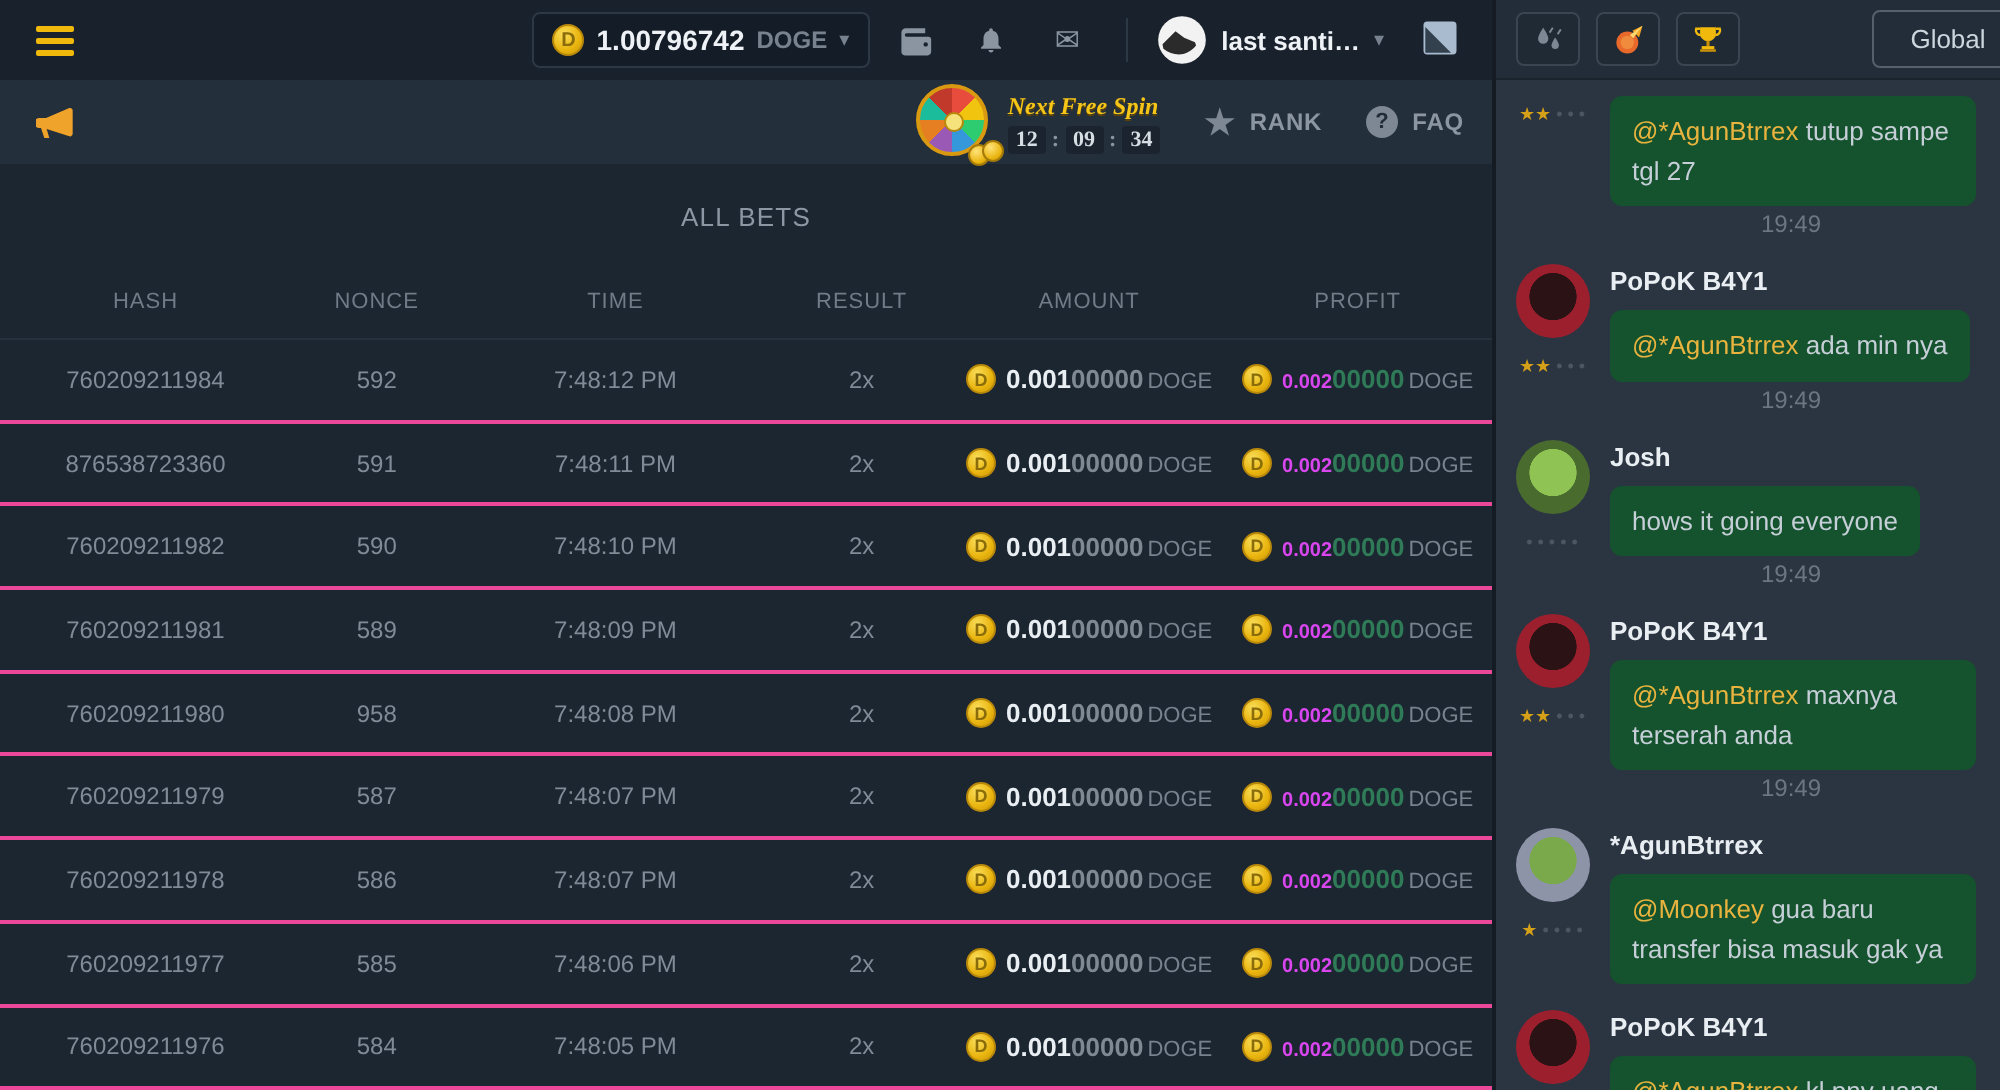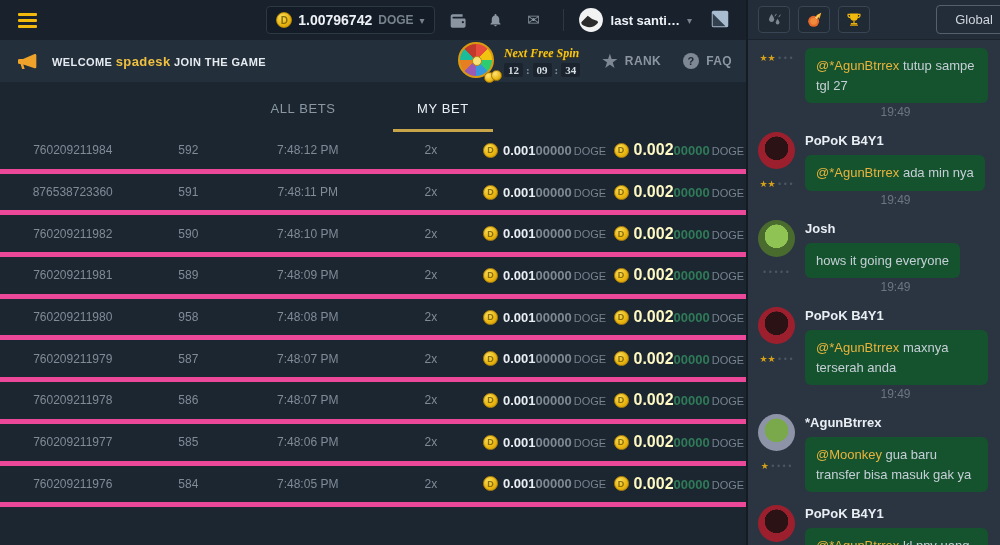--- a/index.html
+++ b/index.html
@@ -47,26 +47,26 @@
   .hdr-link { display:flex; align-items:center; gap:7px; cursor:pointer; color:#8b96a2; font-size:12px; font-weight:bold; letter-spacing:.4px; }
   .rank-star { color:#7d8894; font-size:17px; line-height:1; }
   .faq-q { width:16px; height:16px; border-radius:50%; background:#7d8894; color:#222c38; font-size:11px; font-weight:bold; display:flex; align-items:center; justify-content:center; }
 
   .tabs { height:50px; flex:0 0 50px; display:flex; justify-content:center; align-items:flex-end; gap:40px; }
   .tab { padding:14px 14px 13px; font-size:13px; color:#8b97a3; letter-spacing:.6px; cursor:pointer; min-width:100px; text-align:center; border-bottom:3px solid transparent; }
   .tab.active { color:#e9eef3; border-bottom-color:#c9a54a; }
 
   .thead { display:grid; grid-template-columns:19.5% 11.5% 20.5% 12.5% 18% 18%; height:38px; align-items:center; text-align:center; color:#6f7b87; font-size:11px; letter-spacing:.5px; border-bottom:1px solid #26313e; flex:0 0 38px; }
   .tbody { flex:1; overflow:hidden; }
-  .trow { display:grid; grid-template-columns:19.5% 11.5% 20.5% 12.5% 18% 18%; height:41.7px; align-items:center; text-align:center; color:#7f8b97; font-size:12px; border-bottom:5px solid #ec4899; }
+  .trow { display:grid; grid-template-columns:19.5% 11.5% 20.5% 12.5% 18% 18%; height:41.7px; align-items:center; text-align:center; color:#7f8b97; font-size:12px; border-bottom:2px solid #ec4899; }
   .money { display:flex; justify-content:center; align-items:center; gap:5px; }
   .coin-sm { width:15px; height:15px; border-radius:50%; background:radial-gradient(circle at 35% 30%, #f9dd58, #e9b40e 60%, #c7950a); border:1px solid #b8880a; color:#8a6d0a; font-size:9px; font-weight:bold; display:flex; align-items:center; justify-content:center; flex:0 0 15px; }
   .amt-main { color:#e9eef3; font-weight:bold; font-size:13px; }
   .amt-sub { color:#7e8994; font-weight:bold; font-size:13px; }
-  .pft-main { color:#fef9c3; font-weight:bold; font-size:16px; }
+  .pft-main { color:#d946ef; font-weight:bold; font-size:10px; }
   .pft-sub { color:#2f7a57; font-weight:bold; font-size:13px; }
   .cur { color:#76828e; font-size:11px; margin-left:2px; }
 
   
   .chat { flex:1; background:#2b3542; border-left:2px solid #141b23; display:flex; flex-direction:column; overflow:hidden; }
   .chat-header { height:40px; flex:0 0 40px; background:#232d39; display:flex; align-items:center; gap:8px; padding:0 0 0 10px; border-bottom:1px solid #1b232d; }
   .chat-icon-btn { width:32px; height:27px; border:1px solid #3a4553; border-radius:4px; background:#202a35; display:flex; align-items:center; justify-content:center; cursor:pointer; }
   .global-btn { margin-left:auto; margin-right:-12px; min-width:76px; height:29px; border:1px solid #55606d; border-radius:4px; background:transparent; color:#cdd5dd; font-size:13px; display:flex; align-items:center; justify-content:center; cursor:pointer; padding:0 14px; }
 
   .chat-messages { flex:1; overflow:hidden; padding:8px 8px 0 8px; display:flex; flex-direction:column; gap:13px; }
@@ -131,25 +131,20 @@
             </svg>
         </button>
       </div>
     </header>
 
     <div class="welcome-bar">
       <div class="welcome-left">
         <svg width="20" height="17" viewBox="0 0 24 20">
             <path fill="#f0a32a" d="M20 1L6 7H2a1.5 1.5 0 0 0 0 6h1l2 6h3l-1.6-5.4L20 18c1 .3 2-.5 2-1.5v-14C22 1.4 21 .7 20 1z"></path>
           </svg>
-        <div class="welcome-text">
-          <span>WELCOME</span>
-          <span class="uname">spadesk</span>
-          <span>JOIN THE GAME</span>
-        </div>
       </div>
       <div class="welcome-right">
         <div class="spin-group">
           <div class="wheel-wrap">
             <div class="wheel"></div>
             <div class="wheel-coins">
                 <i></i>
                 <i></i>
               </div>
           </div>
@@ -170,23 +165,30 @@
         </div>
         <div class="hdr-link">
           <span class="faq-q">?</span>
           <span>FAQ</span>
         </div>
       </div>
     </div>
 
     <div class="tabs">
       <div class="tab">ALL BETS</div>
-      <div class="tab active">MY BET</div>
-    </div>
-
+    </div>
+
+    <div class="thead">
+      <span>HASH</span>
+      <span>NONCE</span>
+      <span>TIME</span>
+      <span>RESULT</span>
+      <span>AMOUNT</span>
+      <span>PROFIT</span>
+    </div>
     <div class="tbody">
   <div class="trow">
     <span>760209211984</span>
     <span>592</span>
     <span>7:48:12 PM</span>
     <span>2x</span>
     <span class="money">
       <span class="coin-sm">D</span>
       <span><b class="amt-main">0.001</b><b class="amt-sub">00000</b><span class="cur">DOGE</span></span>
     </span>

